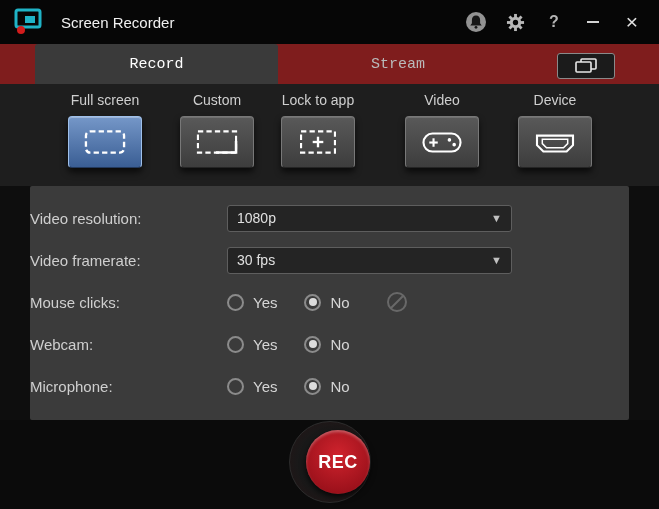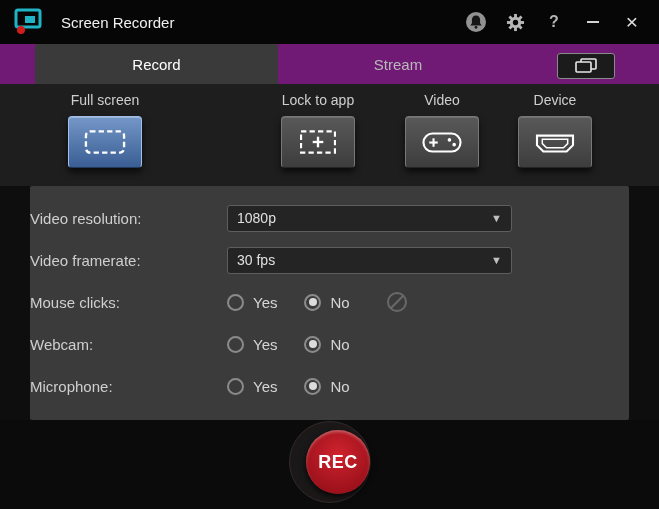--- a/index.html
+++ b/index.html
@@ -21,21 +21,22 @@
   .app-title { margin-left:14px; color:#f0f0f0; font-size:15px; }
   .tb-right { margin-left:auto; margin-right:16px; display:flex; align-items:center; gap:17px; }
   .tb-btn { display:flex; align-items:center; justify-content:center; width:22px; height:22px; cursor:pointer; }
   .help-glyph { color:#b5b5b5; font-size:16px; font-weight:bold; }
   .min-bar { width:12px; height:2px; background:#d2d2d2; }
   .close-glyph { color:#e2e2e2; font-size:21px; line-height:20px; }
 
   
   .tabbar {
     position:absolute; top:44px; left:0; width:659px; height:40px;
-    background:#701a75;
+    background:#7f1d1d;
+    font-family:Liberation Mono, monospace;
   }
   .tab {
     position:absolute; top:0; height:40px;
     display:flex; align-items:center; justify-content:center;
     font-size:15px; cursor:pointer;
   }
   .tab-record { left:35px; width:243px; background:#3a3a3a; color:#ffffff; border-radius:3px 3px 0 0; }
   .tab-stream { left:278px; width:240px; color:#b9b9b9; }
   .display-btn {
     position:absolute; top:9px; right:44px; width:58px; height:26px;
@@ -168,20 +169,29 @@
 
   <div class="mode-cell" style="left:49px">
     <div class="mlabel">Full screen</div>
     <div class="mode-btn selected">
       <svg width="52" height="36" viewBox="0 0 48 34">
         <rect x="6" y="7" width="36" height="20" rx="4" fill="none" stroke="#ffffff" stroke-width="2.2" stroke-dasharray="5 3"></rect>
       </svg>
     </div>
   </div>
 
+  <div class="mode-cell" style="left:161px">
+    <div class="mlabel">Custom</div>
+    <div class="mode-btn">
+      <svg width="52" height="36" viewBox="0 0 48 34">
+        <rect x="6" y="7" width="36" height="20" fill="none" stroke="#ffffff" stroke-width="2" stroke-dasharray="5 3"></rect>
+        <path d="M42 16 V27 H23" fill="none" stroke="#ffffff" stroke-width="2.4"></path>
+      </svg>
+    </div>
+  </div>
 
   <div class="mode-cell" style="left:262px">
     <div class="mlabel">Lock to app</div>
     <div class="mode-btn">
       <svg width="52" height="36" viewBox="0 0 48 34">
         <rect x="8" y="7" width="32" height="20" fill="none" stroke="#ffffff" stroke-width="2" stroke-dasharray="5 3"></rect>
         <line x1="24" y1="12" x2="24" y2="22" stroke="#ffffff" stroke-width="2.2"></line>
         <line x1="19" y1="17" x2="29" y2="17" stroke="#ffffff" stroke-width="2.2"></line>
       </svg>
     </div>

